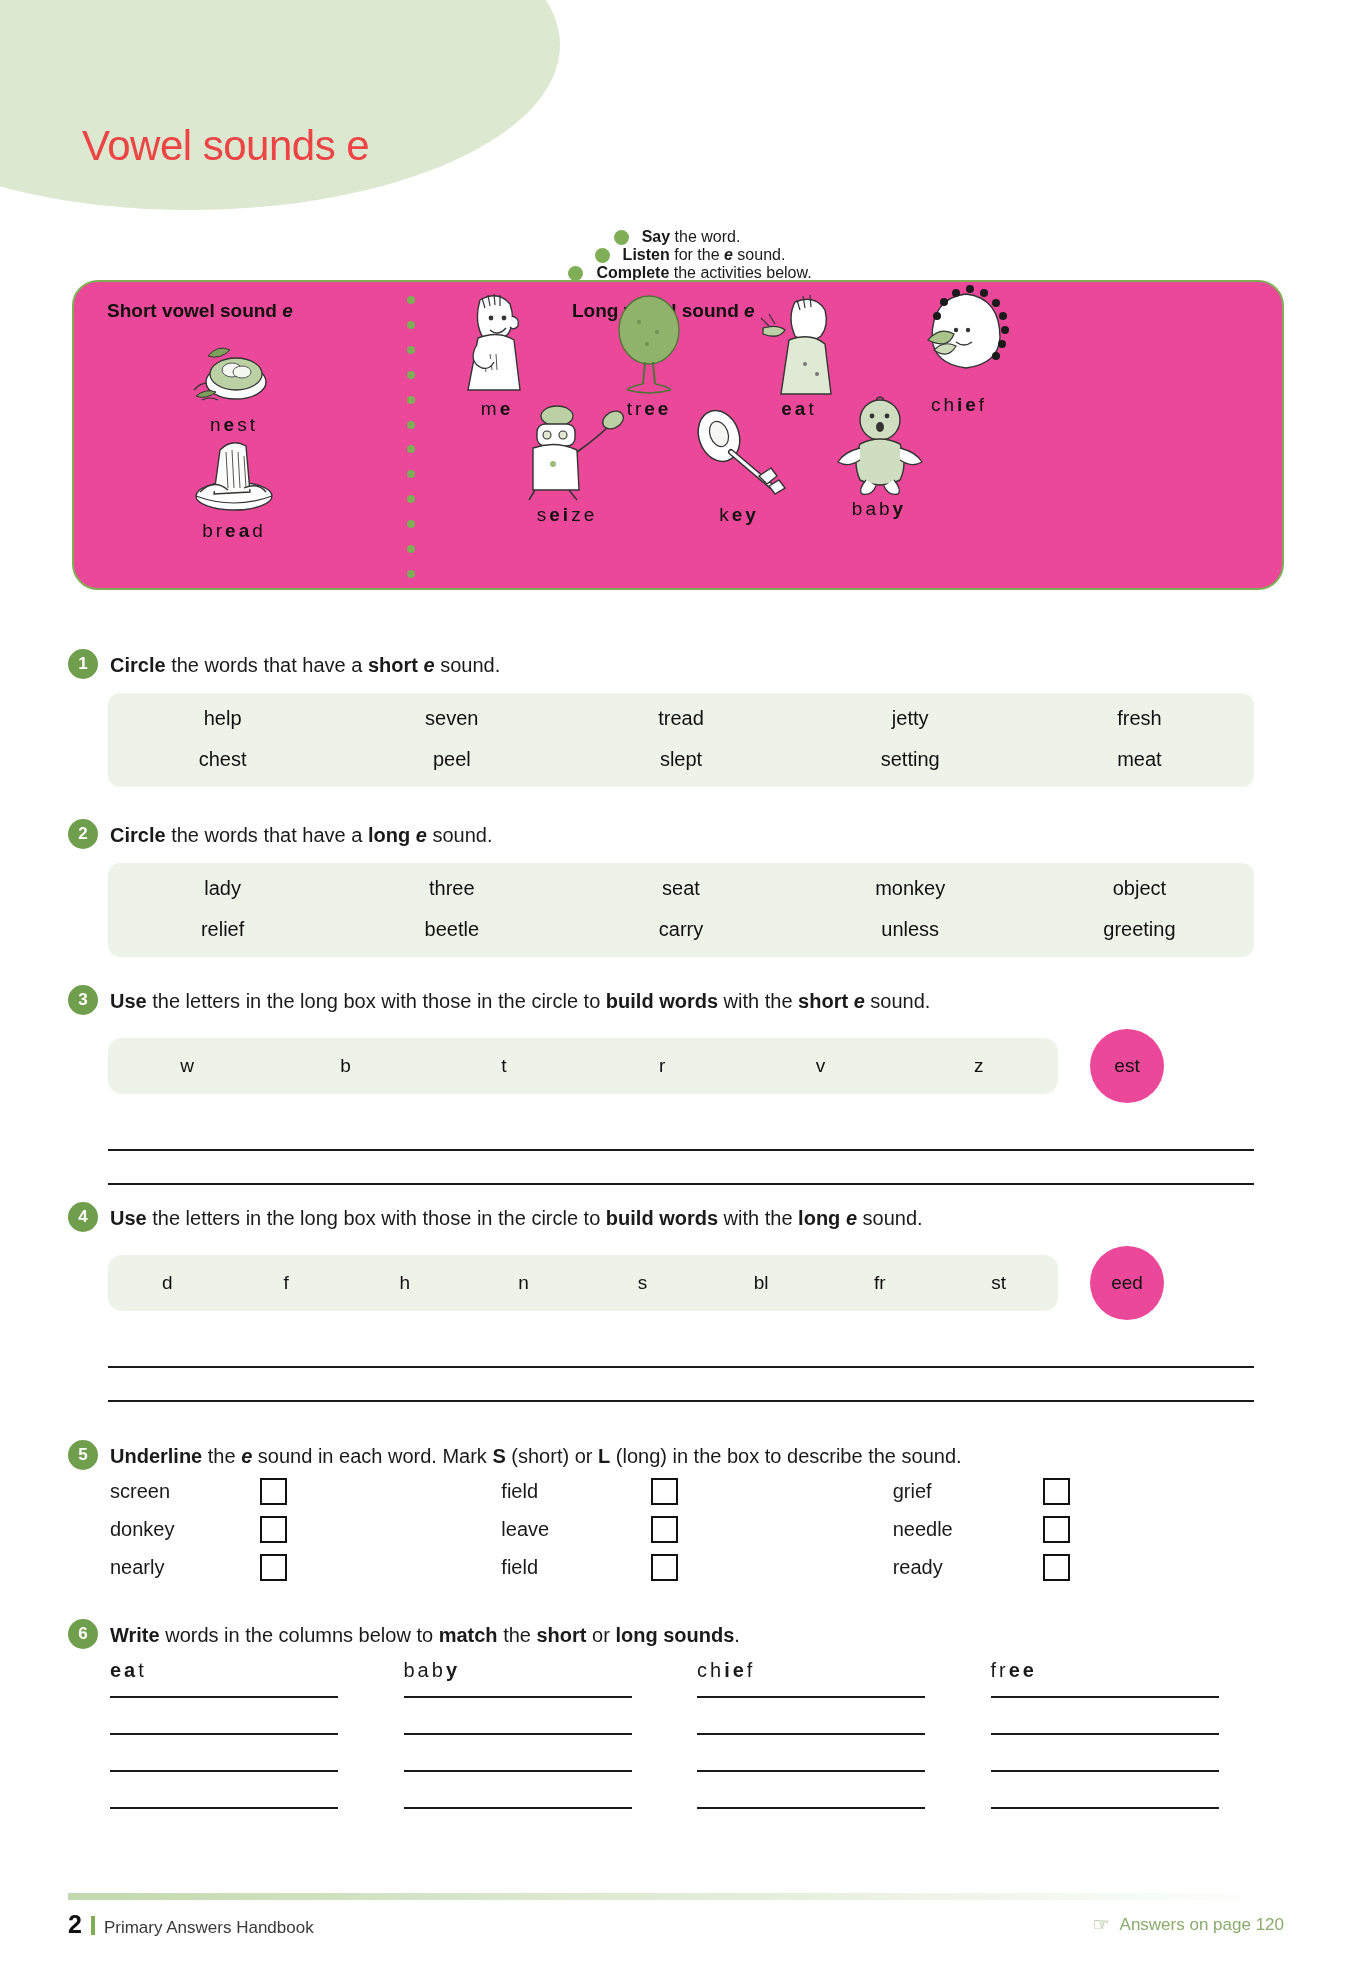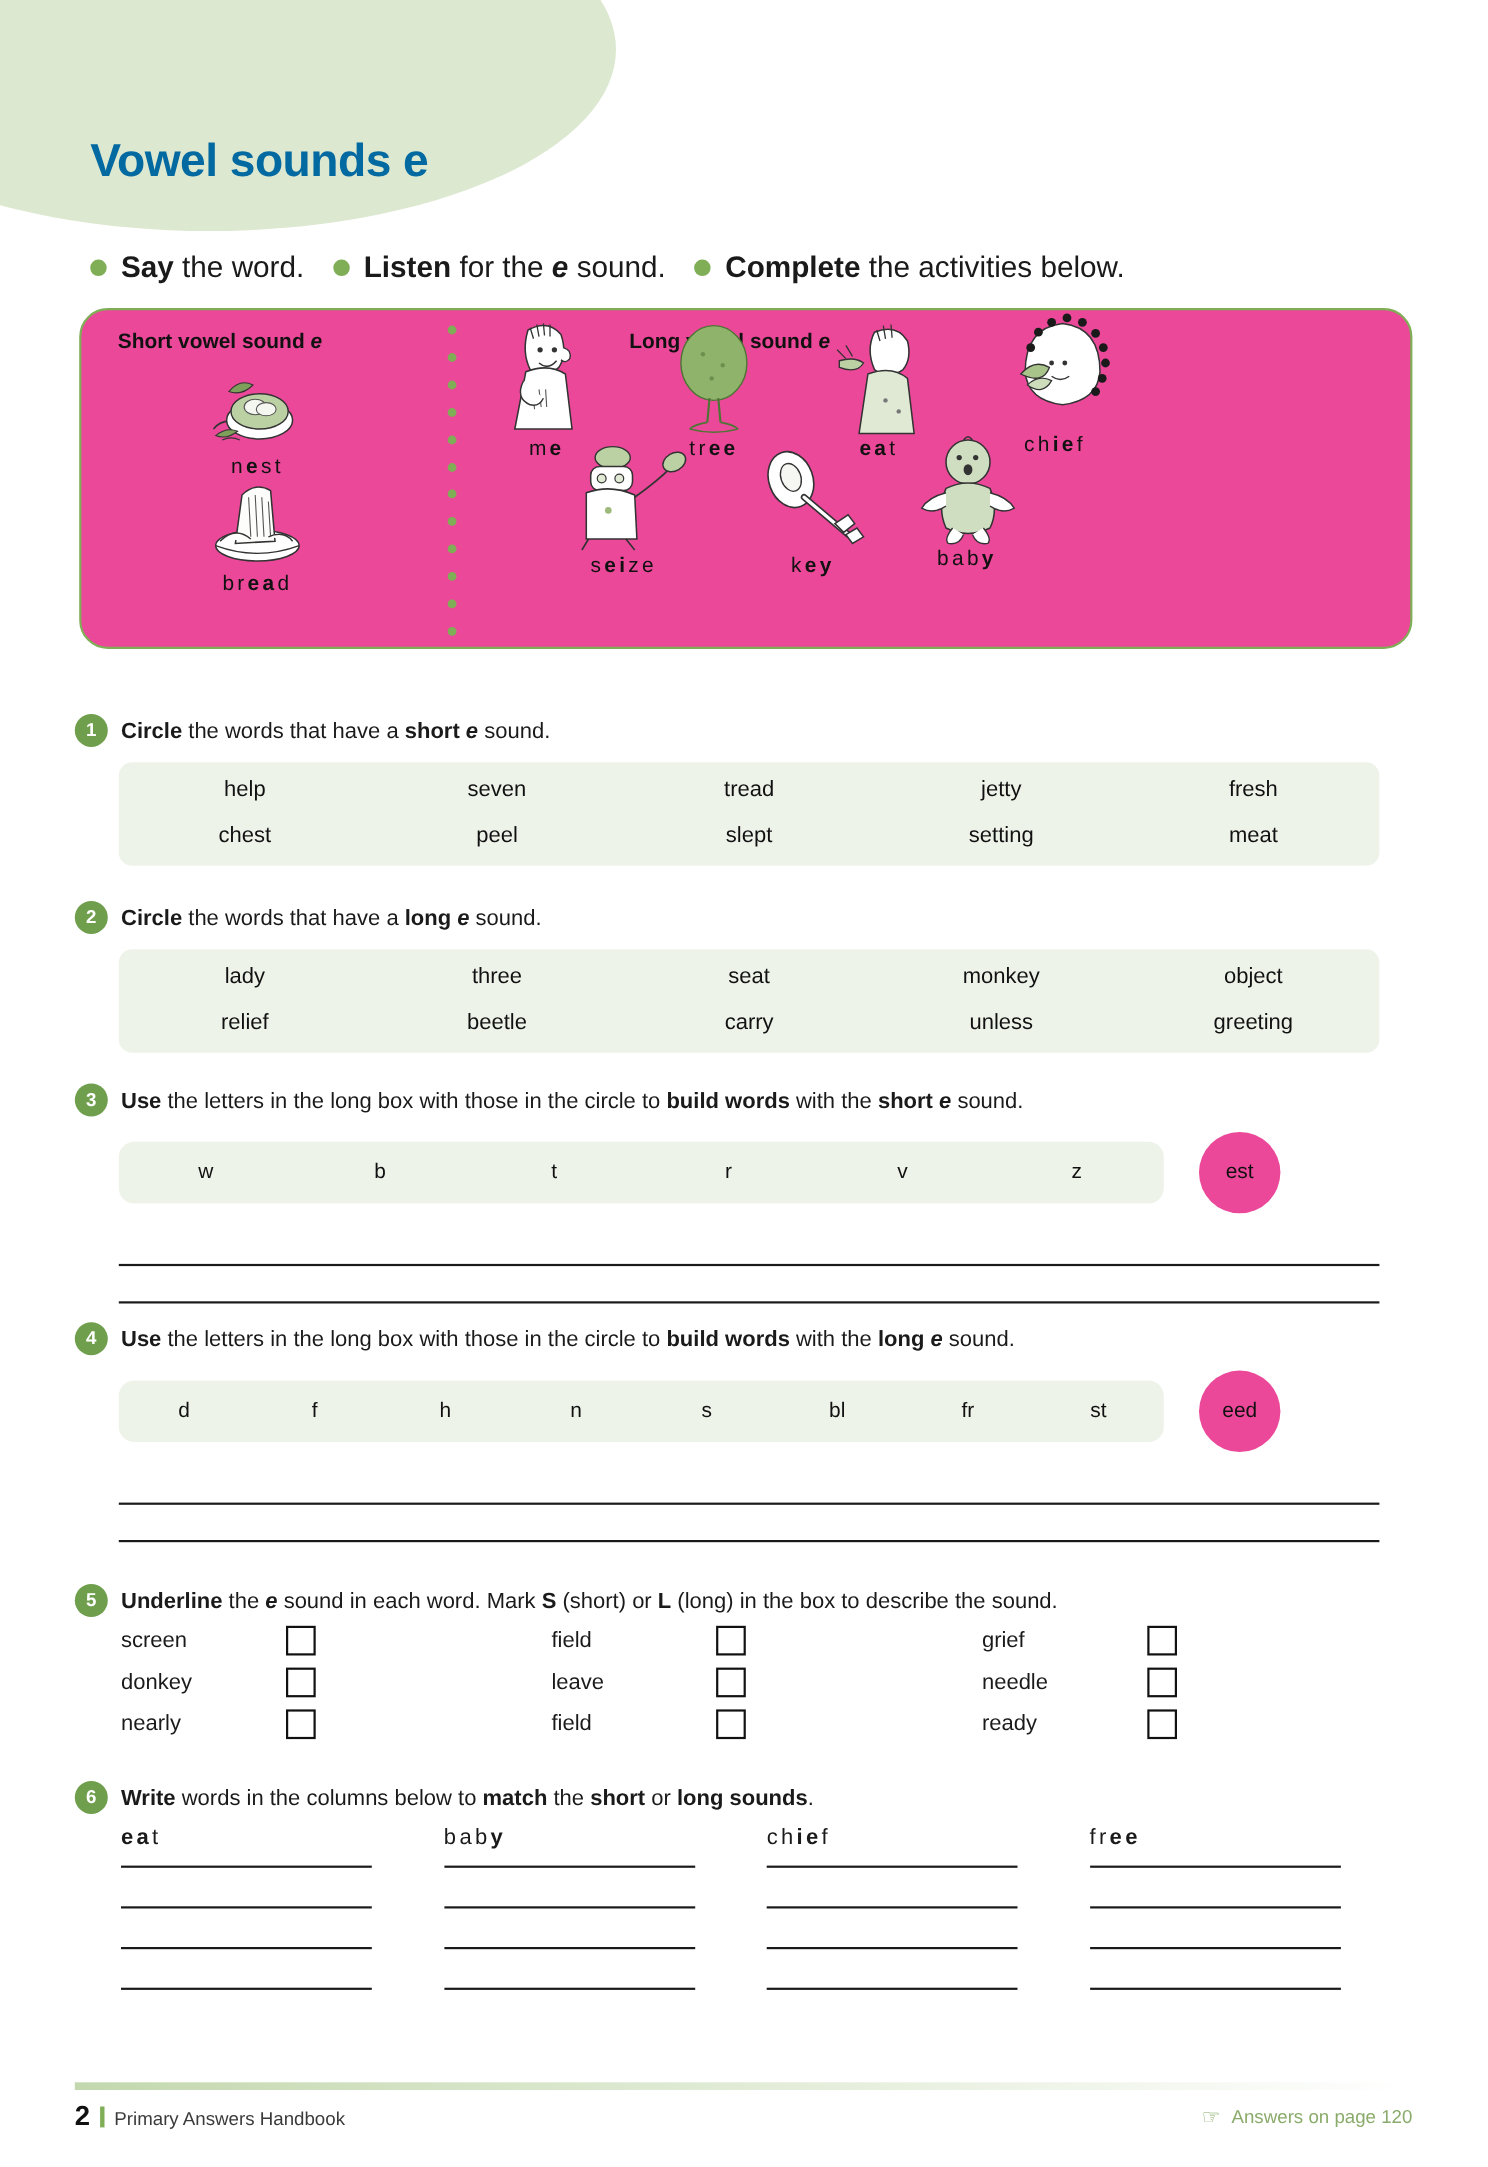--- a/index.html
+++ b/index.html
@@ -25,38 +25,39 @@
     background: #dce8d0;
     border-radius: 50%;
     z-index: 0;
   }
 
   .page-title {
     position: absolute;
     left: 82px;
     top: 122px;
     font-size: 42px;
-    font-weight: bold;
-    color: #0369a1;
+    font-weight: normal;
+    color: #ef4444;
     letter-spacing: -0.5px;
     z-index: 2;
     margin: 0;
   }
 
   
   .instruct-bar {
     position: absolute;
     left: 82px;
     top: 228px;
     width: 1190px;
     display: flex;
     align-items: center;
     gap: 0px;
-    font-size: 27px;
+    font-size: 16px;
     z-index: 2;
+    flex-direction: column;
   }
   .instruct-item { display: flex; align-items: center; white-space: nowrap; }
   .bullet-dot {
     width: 15px; height: 15px; border-radius: 50%;
     background: #7fae56; display: inline-block;
     margin-right: 13px;
   }
   .instruct-item + .instruct-item { margin-left: 26px; }
   .instruct-item b { font-weight: bold; }
   .instruct-item i { font-style: italic; font-weight: bold; }

